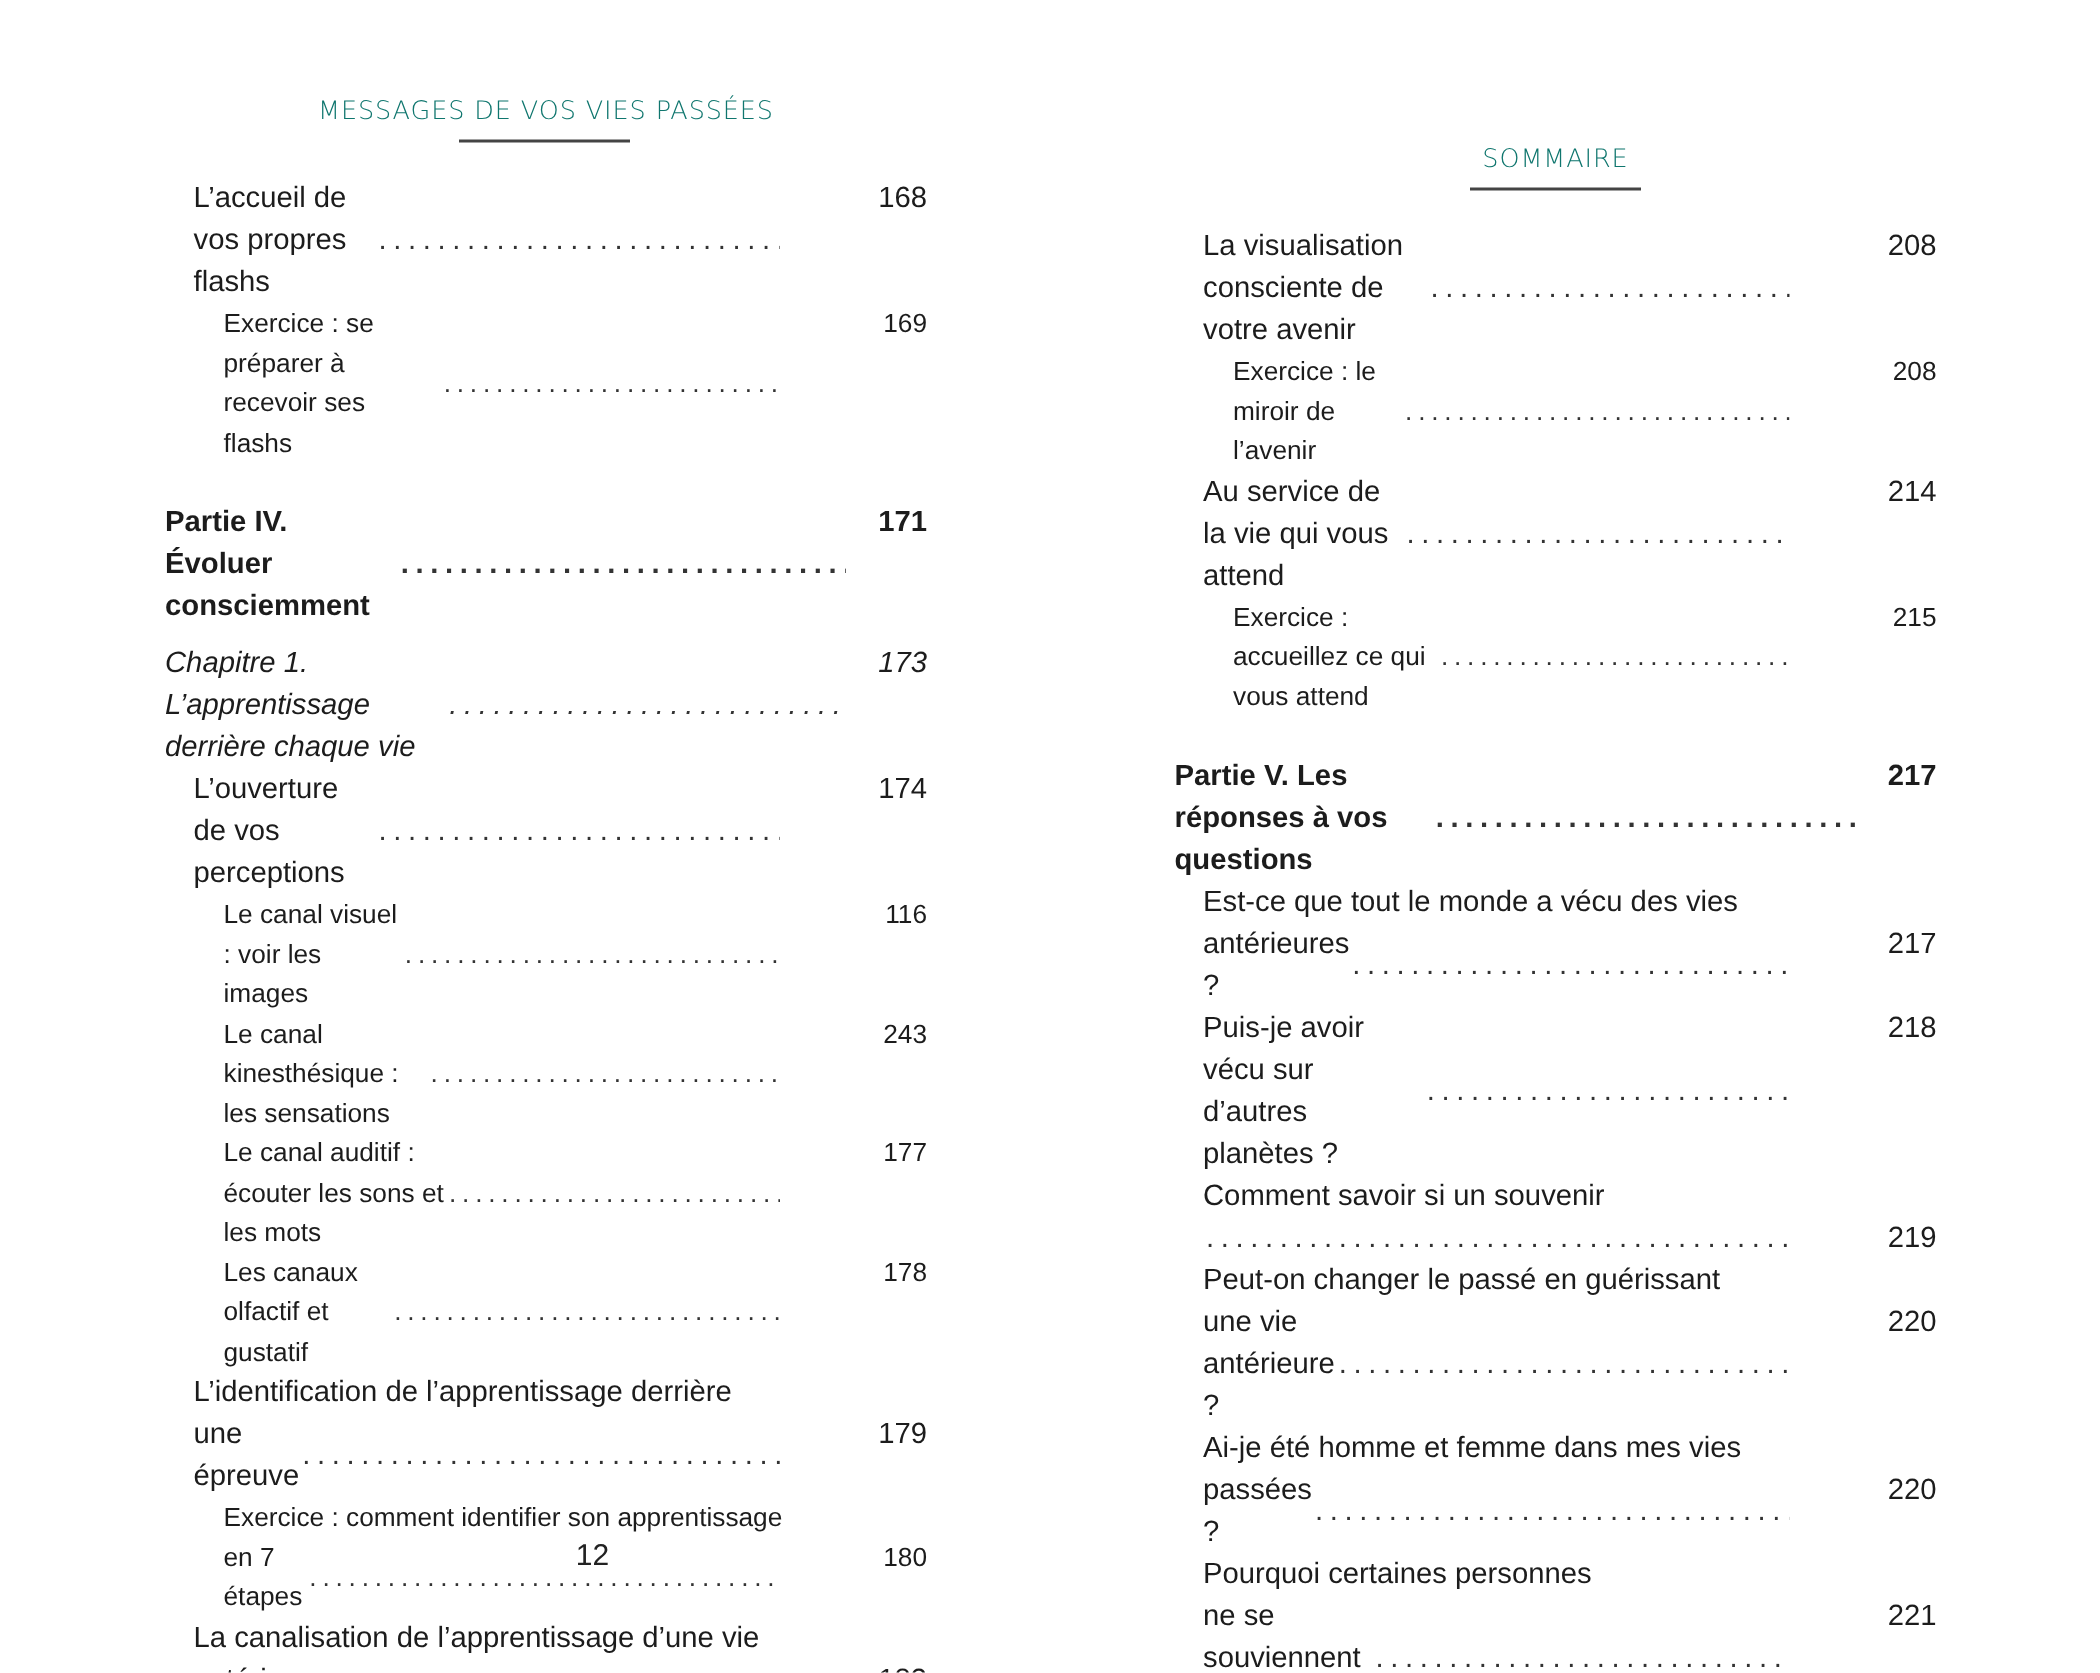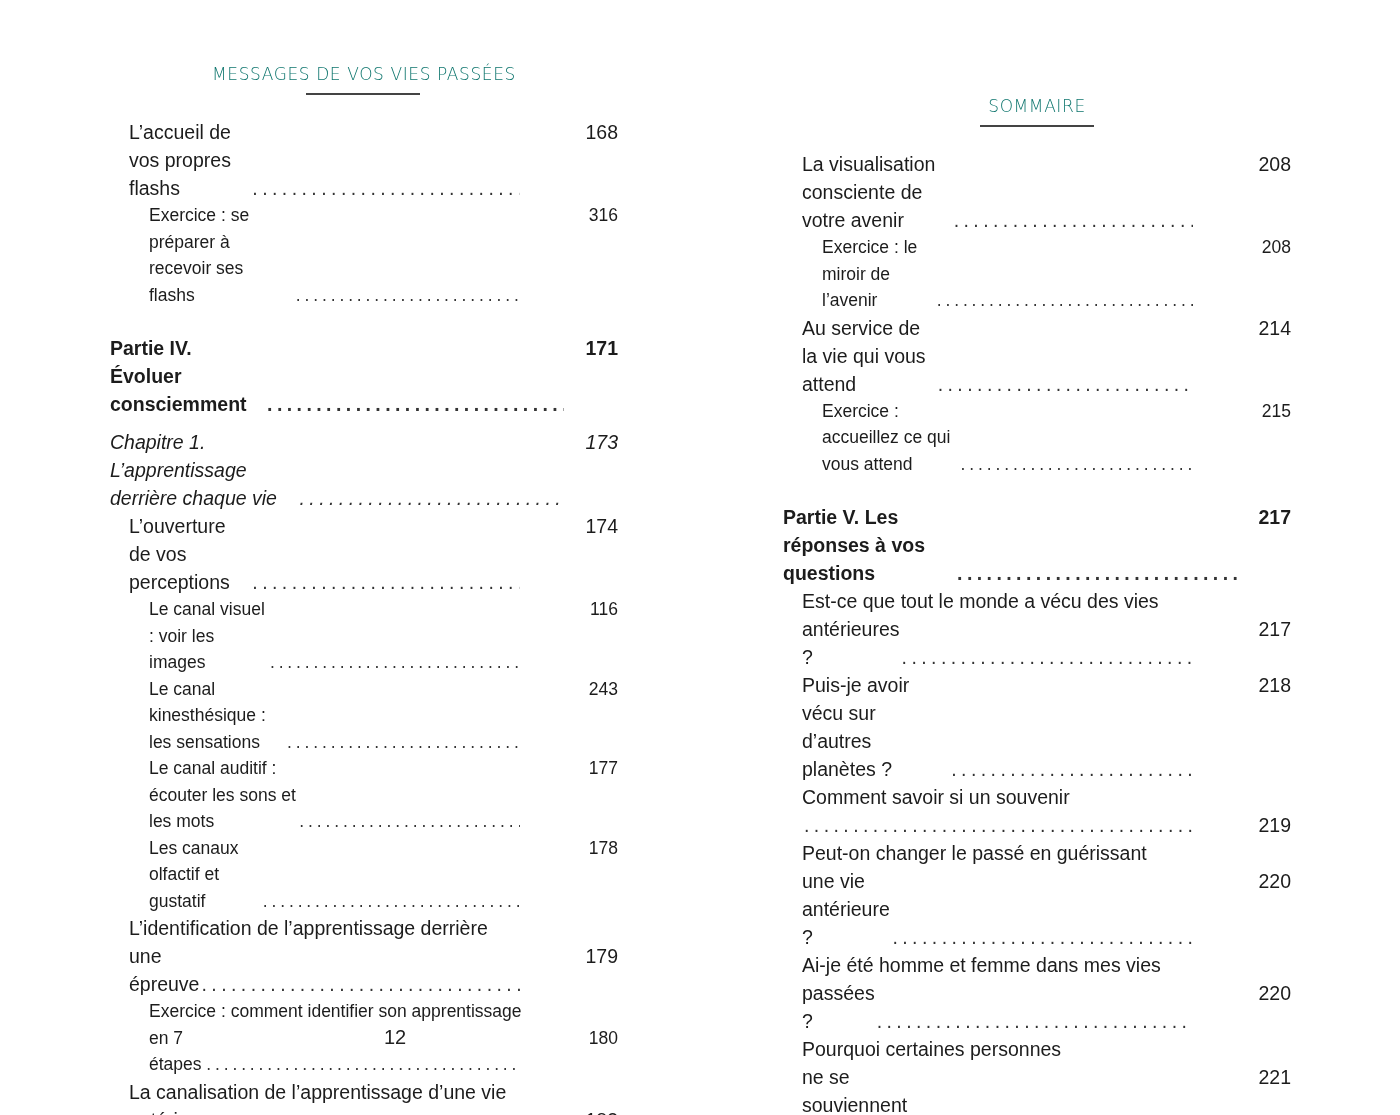--- a/index.html
+++ b/index.html
@@ -24,21 +24,21 @@
   .entry .dots { flex: 1 1 auto; overflow: hidden; white-space: nowrap; color: #333; letter-spacing: 3px; padding-left: 2px; }
   .entry .dots::after { content: ". . . . . . . . . . . . . . . . . . . . . . . . . . . . . . . . . . . . . . . . . . . . . . . . . . . . . . . . . . . ."; letter-spacing: 0; word-spacing: -1px; }
   .entry .num { flex: 0 0 auto; width: 60px; text-align: right; }
   .lvl-sub { font-size: 19.5px; line-height: 28px; padding-left: 19px; }
   .lvl-sub .dots { max-width: none; }
   .lvl-ex { font-size: 17.5px; line-height: 26.5px; padding-left: 39px; }
   .lvl-part { font-size: 19.5px; font-weight: bold; line-height: 28px; }
   .lvl-part .num, .lvl-end .num { font-weight: bold; }
   .lvl-chap { font-size: 19.5px; font-style: italic; line-height: 28px; }
   .cont { display: block; }
-  .entry .label-wrap { flex: 1 1 auto; display: flex; align-items: flex-end; min-width: 0; margin-right: 38px; }
+  .entry .label-wrap { flex: 1 1 auto; display: flex; align-items: center; min-width: 0; margin-right: 38px; }
   .lvl-part .label-wrap, .lvl-chap .label-wrap, .lvl-end .label-wrap { margin-right: 0; }
   .lvl-part .num, .lvl-chap .num, .lvl-end .num { width: 54px; }
   .folio { position: absolute; top: 1026px; left: 0; width: 726px; text-align: center; font-size: 20px; color: #222; padding-left: 32px; }
   .gap-lg { height: 26px; }
   .gap-md { height: 10px; }
 </style>
 </head>
 <body>
 
 <div class="page page-left">
@@ -53,21 +53,21 @@
           </div>
           <span class="num">168</span>
         </div>
       </div>
       <div class="lvl-ex">
         <div class="entry">
           <div class="label-wrap">
             <span class="label">Exercice : se préparer à recevoir ses flashs</span>
             <span class="dots"></span>
           </div>
-          <span class="num">316</span>
+          <span class="num">169</span>
         </div>
       </div>
       <div class="gap-lg"></div>
       <div class="lvl-part">
         <div class="entry">
           <div class="label-wrap">
             <span class="label">Partie IV.  Évoluer consciemment</span>
             <span class="dots"></span>
           </div>
           <span class="num">171</span>

